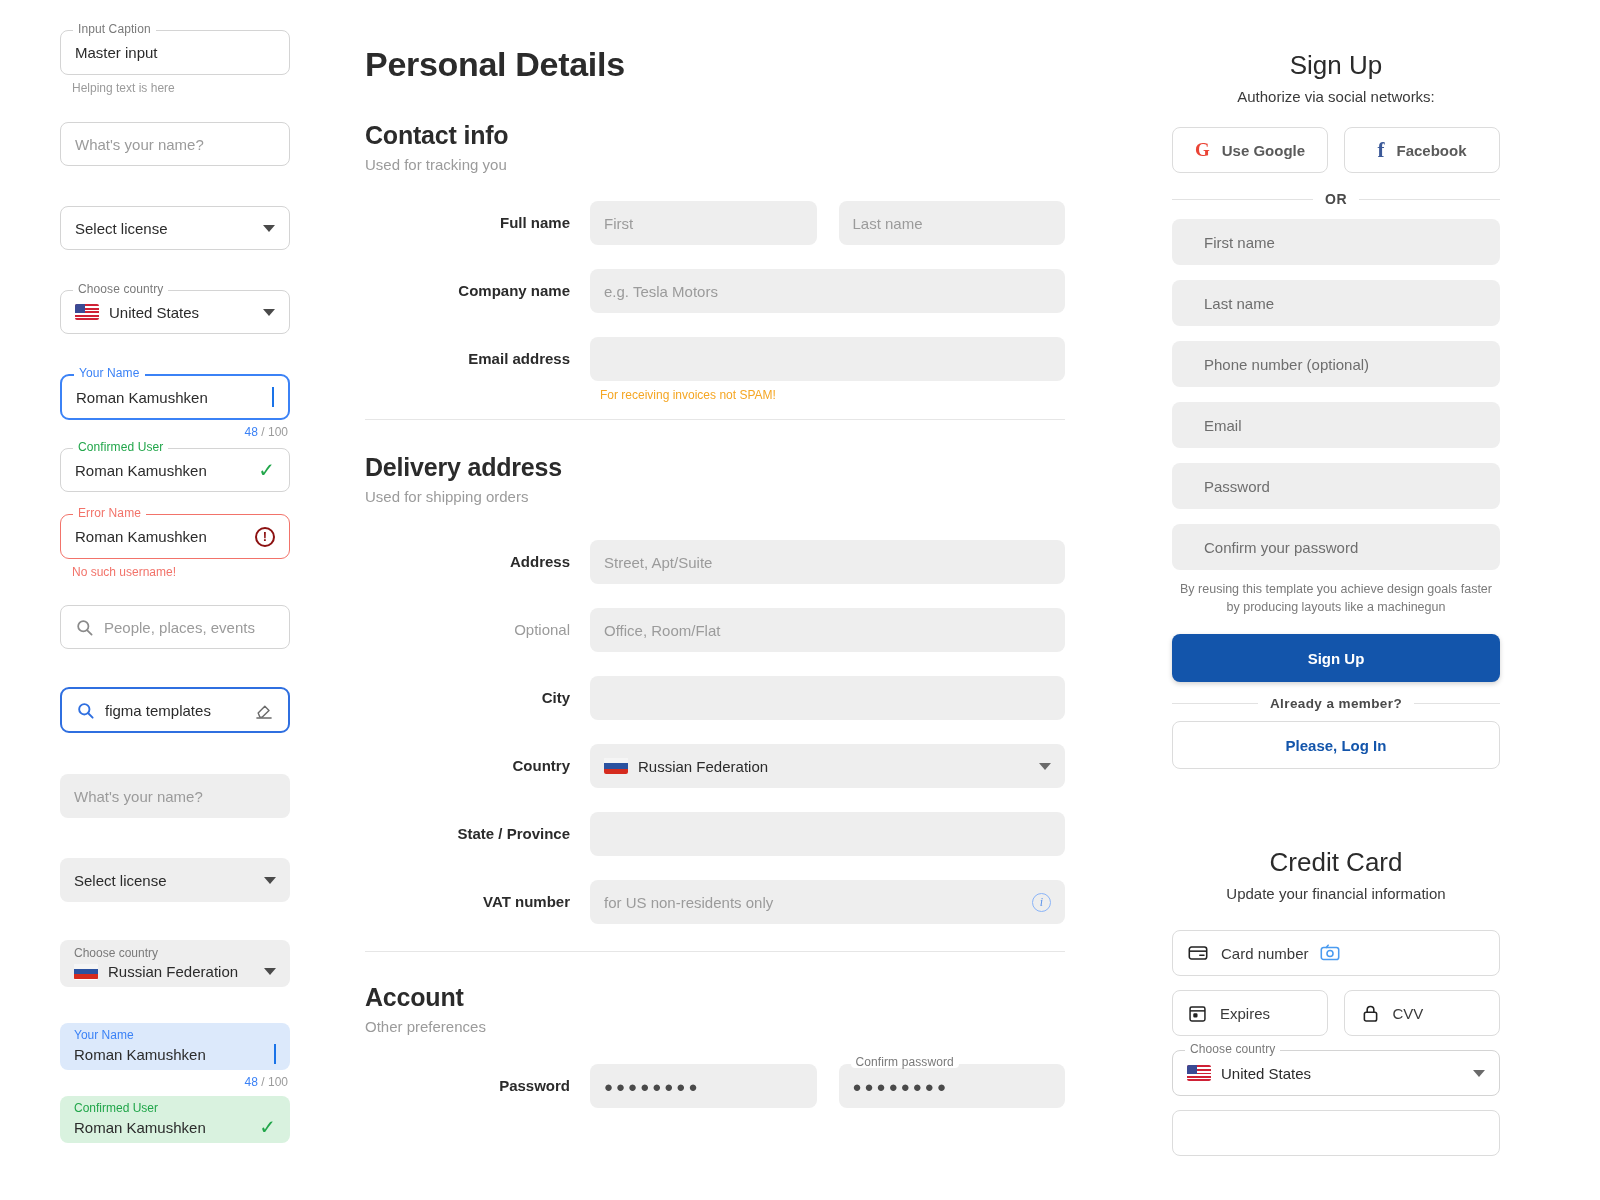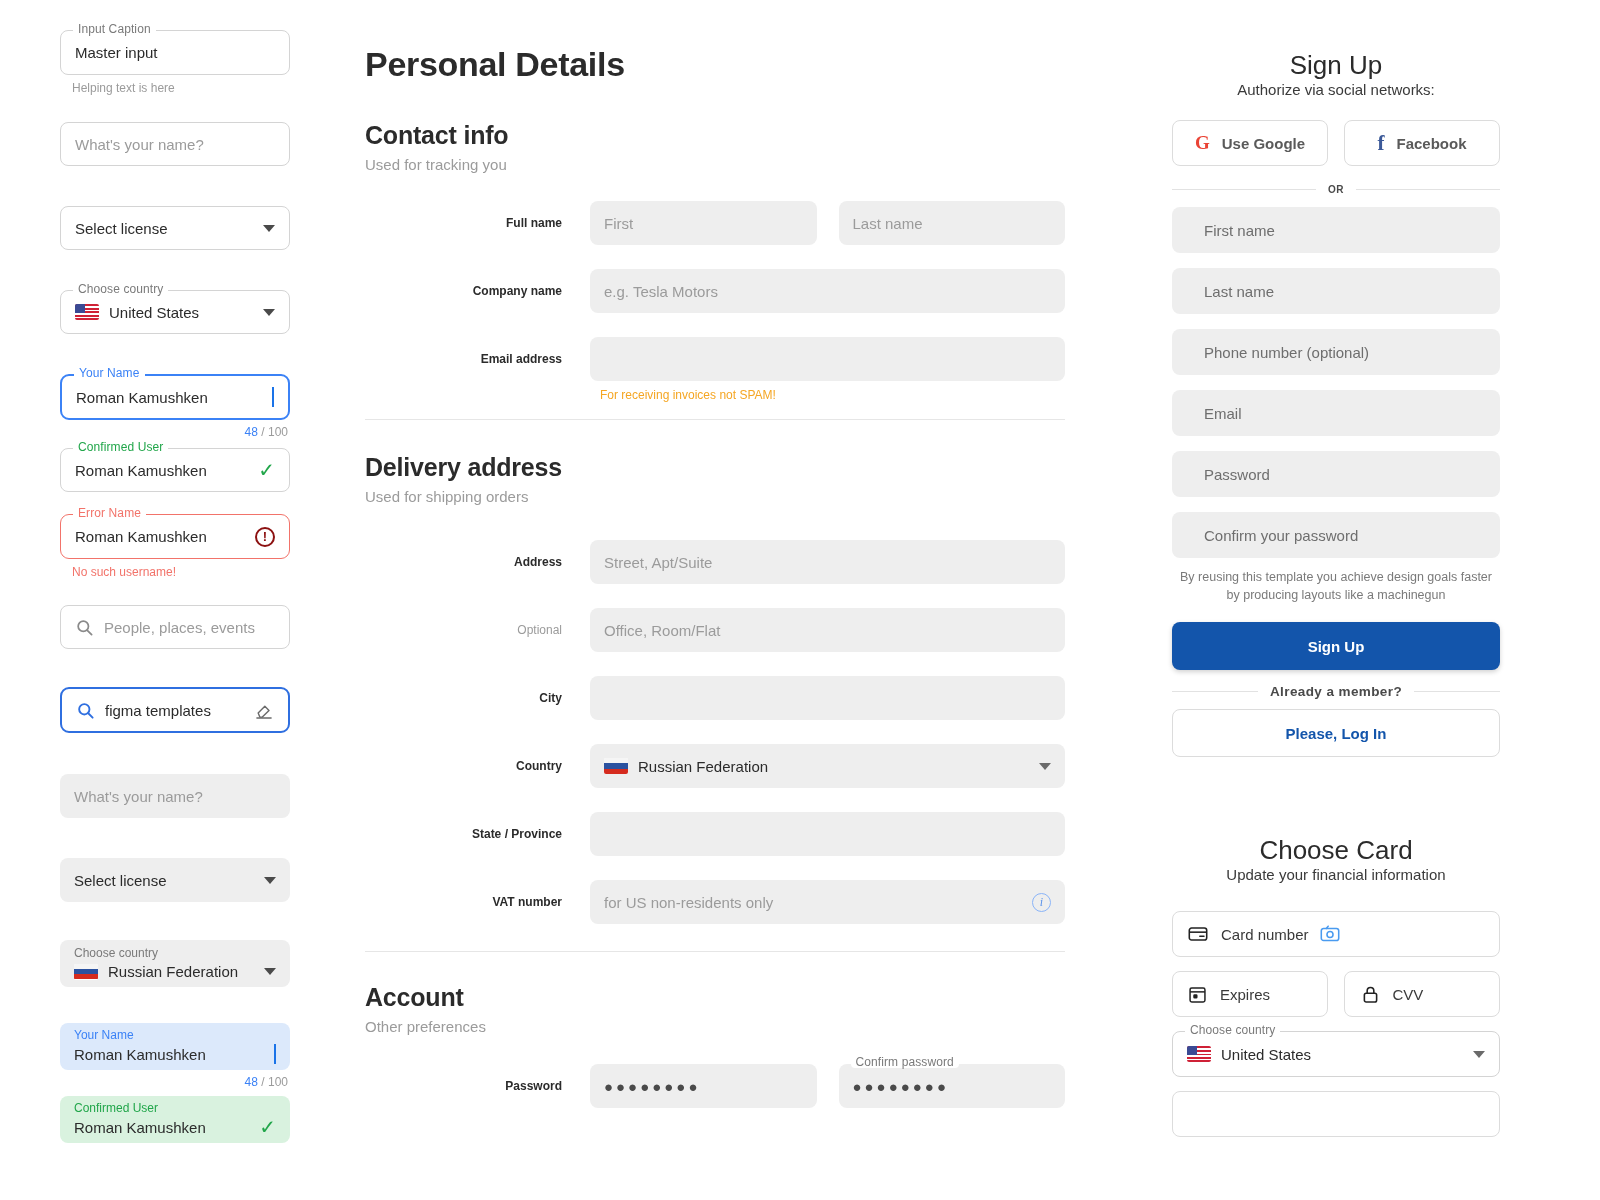--- a/index.html
+++ b/index.html
@@ -88,51 +88,51 @@
   
   #main { position: absolute; left: 365px; top: 45px; width: 700px; }
   .page-title { font-size: 34px; font-weight: 600; color: #2b2b2b; letter-spacing: -.3px; }
   .sec-title { font-size: 25px; font-weight: 600; color: #2b2b2b; letter-spacing: -.2px; }
   .sec-sub { font-size: 15px; color: #9b9b9b; margin-top: 6px; }
   .hr { height: 1px; background: #e6e6e6; }
 
   .frow { display: flex; align-items: flex-start; }
   .flabel {
     width: 225px; flex: none; text-align: right;
-    padding-right: 28px; font-size: 12px; font-weight: 700; color: #2b2b2b;
+    padding-right: 20px; font-size: 15px; font-weight: 700; color: #2b2b2b;
     line-height: 44px;
   }
   .flabel.dim { font-weight: 400; color: #9b9b9b; }
   .fbody { flex: 1; }
   .mfield { height: 44px; padding: 0 14px; }
   .note-warn { font-size: 12px; color: #f5a623; margin-top: 7px; padding-left: 10px; }
   .info-ico {
     width: 19px; height: 19px; border-radius: 50%;
     border: 1.4px solid #8ab4f8; color: #5b93ea;
     font-size: 12px; font-style: italic; line-height: 16px; text-align: center;
     flex: none; font-family: "Liberation Serif", serif;
   }
   .dots { letter-spacing: 3px; font-size: 15px; color: #4a4a4a; }
 
   
   #right { position: absolute; left: 1172px; top: 50px; width: 328px; }
   .card-title { font-size: 26px; font-weight: 500; text-align: center; color: #2b2b2b; }
-  .card-sub { font-size: 15px; text-align: center; color: #3a3a3a; }
+  .card-sub { font-size: 15px; text-align: center; color: #3a3a3a; margin-top: 7px; }
   .social-row { display: flex; gap: 16px; margin-top: 22px; }
   .social-btn {
     flex: 1; height: 46px; border: 1px solid #dcdcdc; border-radius: 8px; background:#fff;
     display: flex; align-items: center; justify-content: center; gap: 12px;
     font-size: 15px; font-weight: 600; color: #5a5a5a;
   }
   .g-glyph { font-size: 19px; font-weight: 700; color: #ea4335; font-family: "Liberation Serif", serif; }
   .fb-glyph { font-size: 21px; font-weight: 700; color: #3b5998; font-family: "Liberation Serif", serif; }
 
   .divider { display: flex; align-items: center; gap: 12px; margin: 18px 0 12px; }
   .divider .ln { flex: 1; height: 1px; background: #e2e2e2; }
-  .divider .tx { font-size: 10px; font-weight: 700; color: #4a4a4a; letter-spacing: .4px; }
+  .divider .tx { font-size: 14px; font-weight: 700; color: #4a4a4a; letter-spacing: .4px; }
   .divider .tx.normal { font-weight: 400; font-size: 14px; }
 
   .r-input { height: 46px; padding: 0 32px; margin-bottom: 15px; font-size: 15px; }
   .fineprint { font-size: 12.5px; color: #7a7a7a; text-align: center; line-height: 1.45; margin-top: 4px; padding: 0 8px; }
   .btn-primary {
     height: 48px; border-radius: 8px; background: #1355ab; color: #fff;
     display: flex; align-items: center; justify-content: center;
     font-size: 15px; font-weight: 700; margin-top: 18px;
     box-shadow: 0 2px 5px rgba(0,0,0,.18);
   }
@@ -455,21 +455,21 @@
       <span class="ln"></span>
       <span class="tx normal" style="font-weight:600;font-size:13.5px;">Already a member?</span>
       <span class="ln"></span>
     </div>
 
     <div class="btn-outline">
       <span>Please, Log In</span>
     </div>
 
     <div style="margin-top:78px;">
-      <div class="card-title">Choose Card</div>
+      <div class="card-title">Credit Card</div>
       <div class="card-sub">Update your financial information</div>
     </div>
 
     <div class="cc-field" style="margin-top:28px;">
       <span class="lead">
         <svg width="22" height="22" viewBox="0 0 24 24" fill="none" stroke="#222" stroke-width="1.7" stroke-linejoin="round">
             <rect x="2.5" y="5.5" width="19" height="13" rx="2.5"></rect>
             <line x1="2.5" y1="10" x2="21.5" y2="10"></line>
             <line x1="14" y1="14.5" x2="18.5" y2="14.5" stroke-linecap="round"></line>
           </svg>

